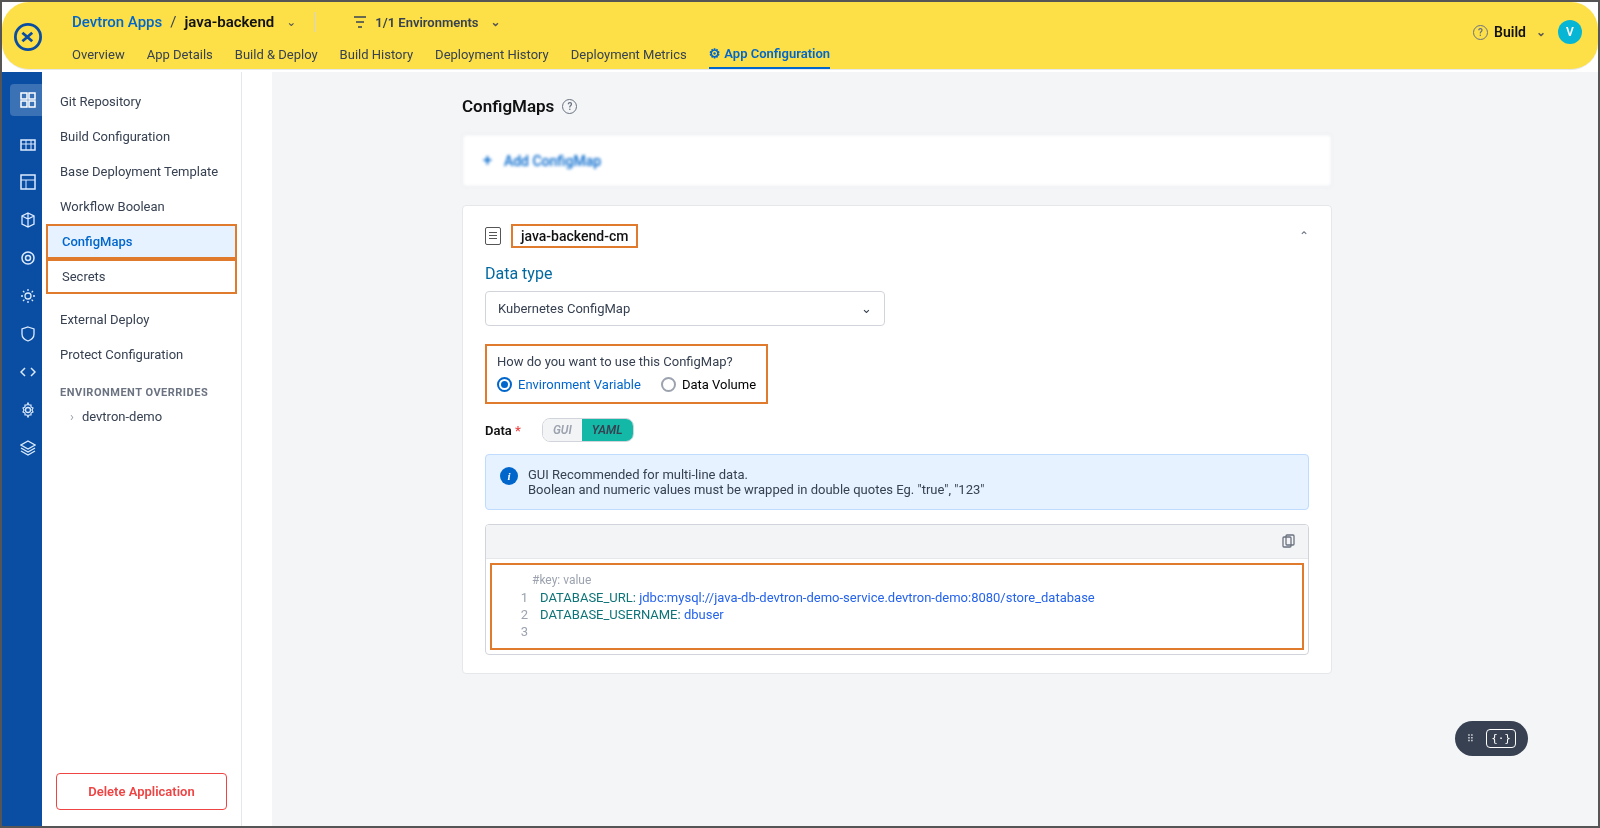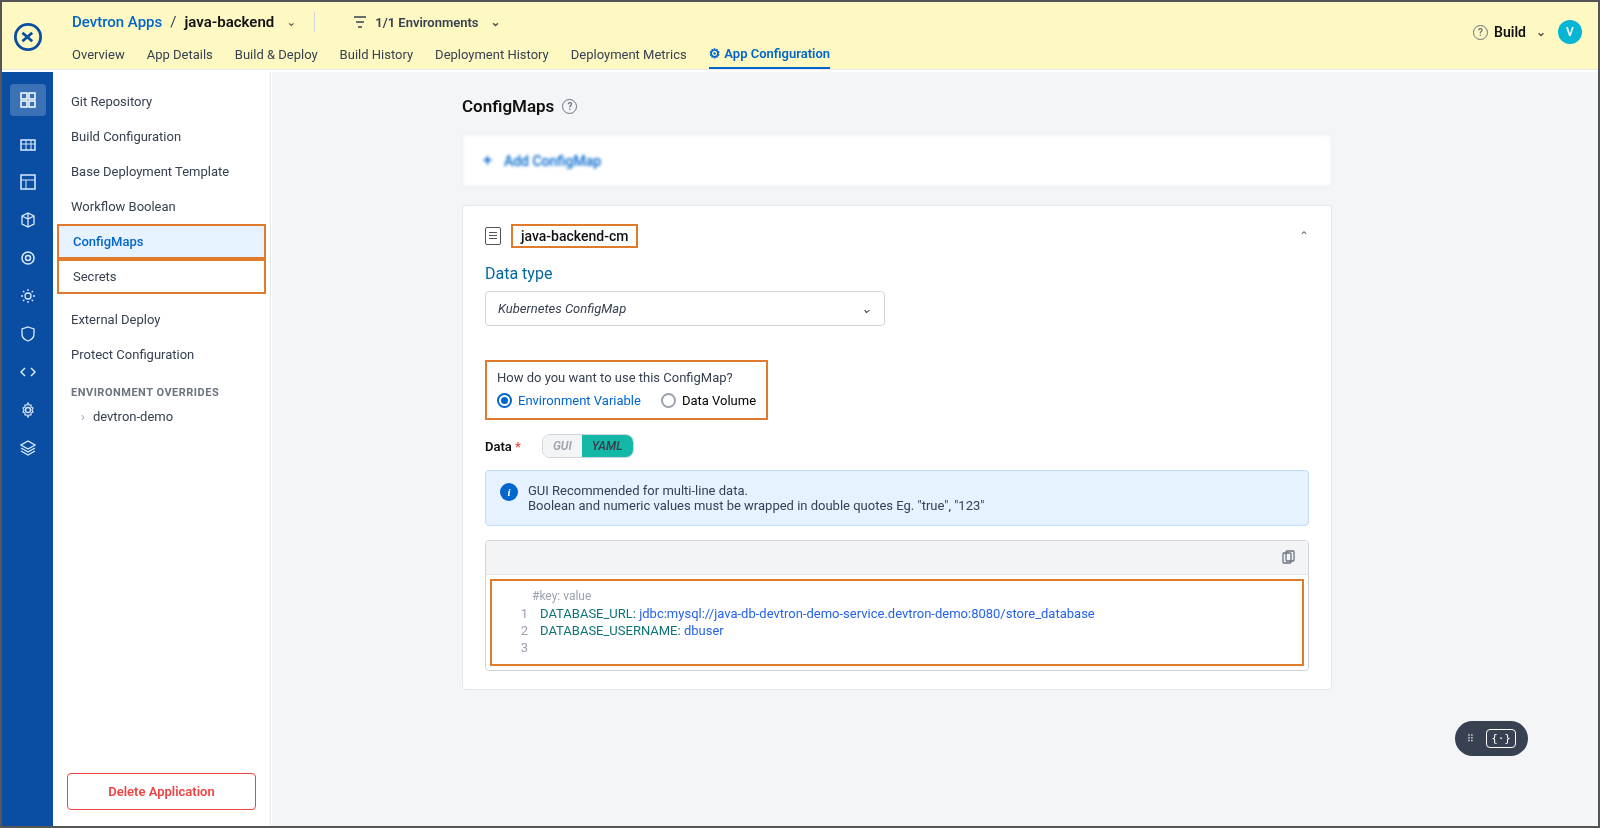--- a/index.html
+++ b/index.html
@@ -1,19 +1,19 @@
 <!DOCTYPE html>
 <html><head>
 <meta charset="utf-8">
 <style>
 * { box-sizing: border-box; margin: 0; padding: 0; font-family: -apple-system, BlinkMacSystemFont, "Segoe UI", Roboto, sans-serif; }
 body { background: #fff; width: 1600px; height: 828px; overflow: hidden; position: relative; border: 2px solid #555; }
 
 
-.top-header { height: 68px; display: flex; align-items: flex-start; padding: 0; border-bottom: 1px solid #e5e7eb; background: #fef9c3; position: relative; }
+.top-header { height: 68px; display: flex; align-items: flex-start; padding: 0; border-bottom: 1px solid #e5e7eb; background: #fde047; position: relative; border-radius: 27px; }
 .logo-box { width: 52px; height: 70px; display: flex; align-items: center; justify-content: center; }
 .logo-svg { width: 28px; height: 28px; }
 .header-content { flex: 1; display: flex; flex-direction: column; }
 .breadcrumb-row { display: flex; align-items: center; height: 40px; padding-left: 18px; gap: 8px; }
 .breadcrumb-link { color: #0066cc; font-size: 15px; font-weight: 500; }
 .breadcrumb-sep { color: #374151; font-size: 15px; }
 .breadcrumb-current { color: #111; font-size: 15px; font-weight: 600; }
 .chevron-down { color: #555; font-size: 12px; margin-left: 4px; }
 .env-selector { display: flex; align-items: center; gap: 8px; margin-left: 20px; font-size: 13px; font-weight: 600; color: #374151; }
 .env-sep { width: 1px; height: 20px; background: #d1d5db; margin: 0 10px; }
@@ -25,21 +25,21 @@
 .tab { font-size: 13px; color: #374151; cursor: pointer; padding-bottom: 6px; }
 .tab.active { color: #0066cc; font-weight: 600; border-bottom: 2px solid #0066cc; }
 .tab-icon { display: inline-block; margin-right: 4px; }
 
 
 .left-rail { position: absolute; left: 0; top: 70px; bottom: 0; width: 52px; background: #0a4ea3; display: flex; flex-direction: column; align-items: center; padding-top: 12px; gap: 18px; }
 .rail-icon { width: 20px; height: 20px; color: #dbeafe; display: flex; align-items: center; justify-content: center; cursor: pointer; }
 .rail-icon.active { background: rgba(255,255,255,0.2); width: 36px; height: 32px; border-radius: 4px; }
 
 
-.config-sidebar { position: absolute; left: 51px; top: 70px; bottom: 0; width: 218px; background: #fff; border-right: 1px solid #e5e7eb; padding-top: 12px; }
+.config-sidebar { position: absolute; left: 40px; top: 70px; bottom: 0; width: 200px; background: #fff; border-right: 1px solid #e5e7eb; padding-top: 12px; }
 .cs-item { padding: 10px 18px; font-size: 13px; color: #374151; cursor: pointer; }
 .cs-item.active { background: #e6f2ff; color: #0066cc; font-weight: 500; border: 2px solid #e07b2e; margin: 0 4px; padding: 8px 14px; }
 .cs-item.highlighted { border: 2px solid #e07b2e; margin: 0 4px; padding: 8px 14px; }
 .cs-section-title { font-size: 11px; font-weight: 700; color: #6b7280; letter-spacing: 0.5px; padding: 14px 18px 4px; }
 .cs-env { font-size: 13px; color: #374151; padding: 6px 18px 6px 28px; cursor: pointer; }
 .cs-env::before { content: "›"; color: #9ca3af; margin-right: 8px; }
 .delete-btn { position: absolute; bottom: 16px; left: 14px; right: 14px; border: 1px solid #ef4444; color: #ef4444; background: #fff; font-size: 13px; font-weight: 600; padding: 10px; border-radius: 4px; cursor: pointer; text-align: center; }
 
 
 .main { position: absolute; left: 270px; right: 0; top: 70px; bottom: 0; background: #f3f5f7; overflow-y: auto; padding: 24px 0 24px 190px; }
@@ -51,21 +51,21 @@
 .plus { color: #0066cc; font-size: 16px; }
 
 .cm-card { background: #fff; border: 1px solid #e5e7eb; border-radius: 4px; padding: 18px 22px; }
 .cm-header { display: flex; align-items: center; gap: 10px; margin-bottom: 16px; }
 .doc-icon { width: 16px; height: 18px; border: 1.5px solid #555; border-radius: 2px; position: relative; }
 .doc-icon::after { content: ""; position: absolute; top: 4px; left: 3px; right: 3px; height: 1px; background: #555; box-shadow: 0 3px 0 #555, 0 6px 0 #555; }
 .cm-name { border: 2px solid #e07b2e; padding: 2px 8px; font-size: 14px; color: #111; font-weight: 500; }
 .collapse-icon { margin-left: auto; color: #6b7280; font-size: 12px; }
 
 .field-label { font-size: 16px; color: #0369a1; margin-bottom: 8px; }
-.select-box { border: 1px solid #d1d5db; border-radius: 4px; padding: 9px 12px; width: 400px; font-size: 13px; color: #374151; display: flex; justify-content: space-between; align-items: center; margin-bottom: 34px; cursor: pointer; font-style: italic; }
+.select-box { border: 1px solid #d1d5db; border-radius: 4px; padding: 9px 12px; width: 400px; font-size: 13px; color: #374151; display: flex; justify-content: space-between; align-items: center; margin-bottom: 18px; cursor: pointer; }
 
 .usage-section { border: 2px solid #e07b2e; padding: 8px 10px 10px; margin-bottom: 14px; display: inline-block; }
 .usage-label { font-size: 13px; color: #374151; margin-bottom: 8px; }
 .radio-row { display: flex; gap: 20px; align-items: center; }
 .radio-opt { display: flex; align-items: center; gap: 6px; font-size: 13px; cursor: pointer; }
 .radio-circle { width: 15px; height: 15px; border: 2px solid #0066cc; border-radius: 50%; display: flex; align-items: center; justify-content: center; }
 .radio-circle.checked::after { content: ""; width: 7px; height: 7px; background: #0066cc; border-radius: 50%; }
 .radio-opt.unchecked .radio-circle { border-color: #9ca3af; }
 .radio-text-active { color: #0066cc; }
 

